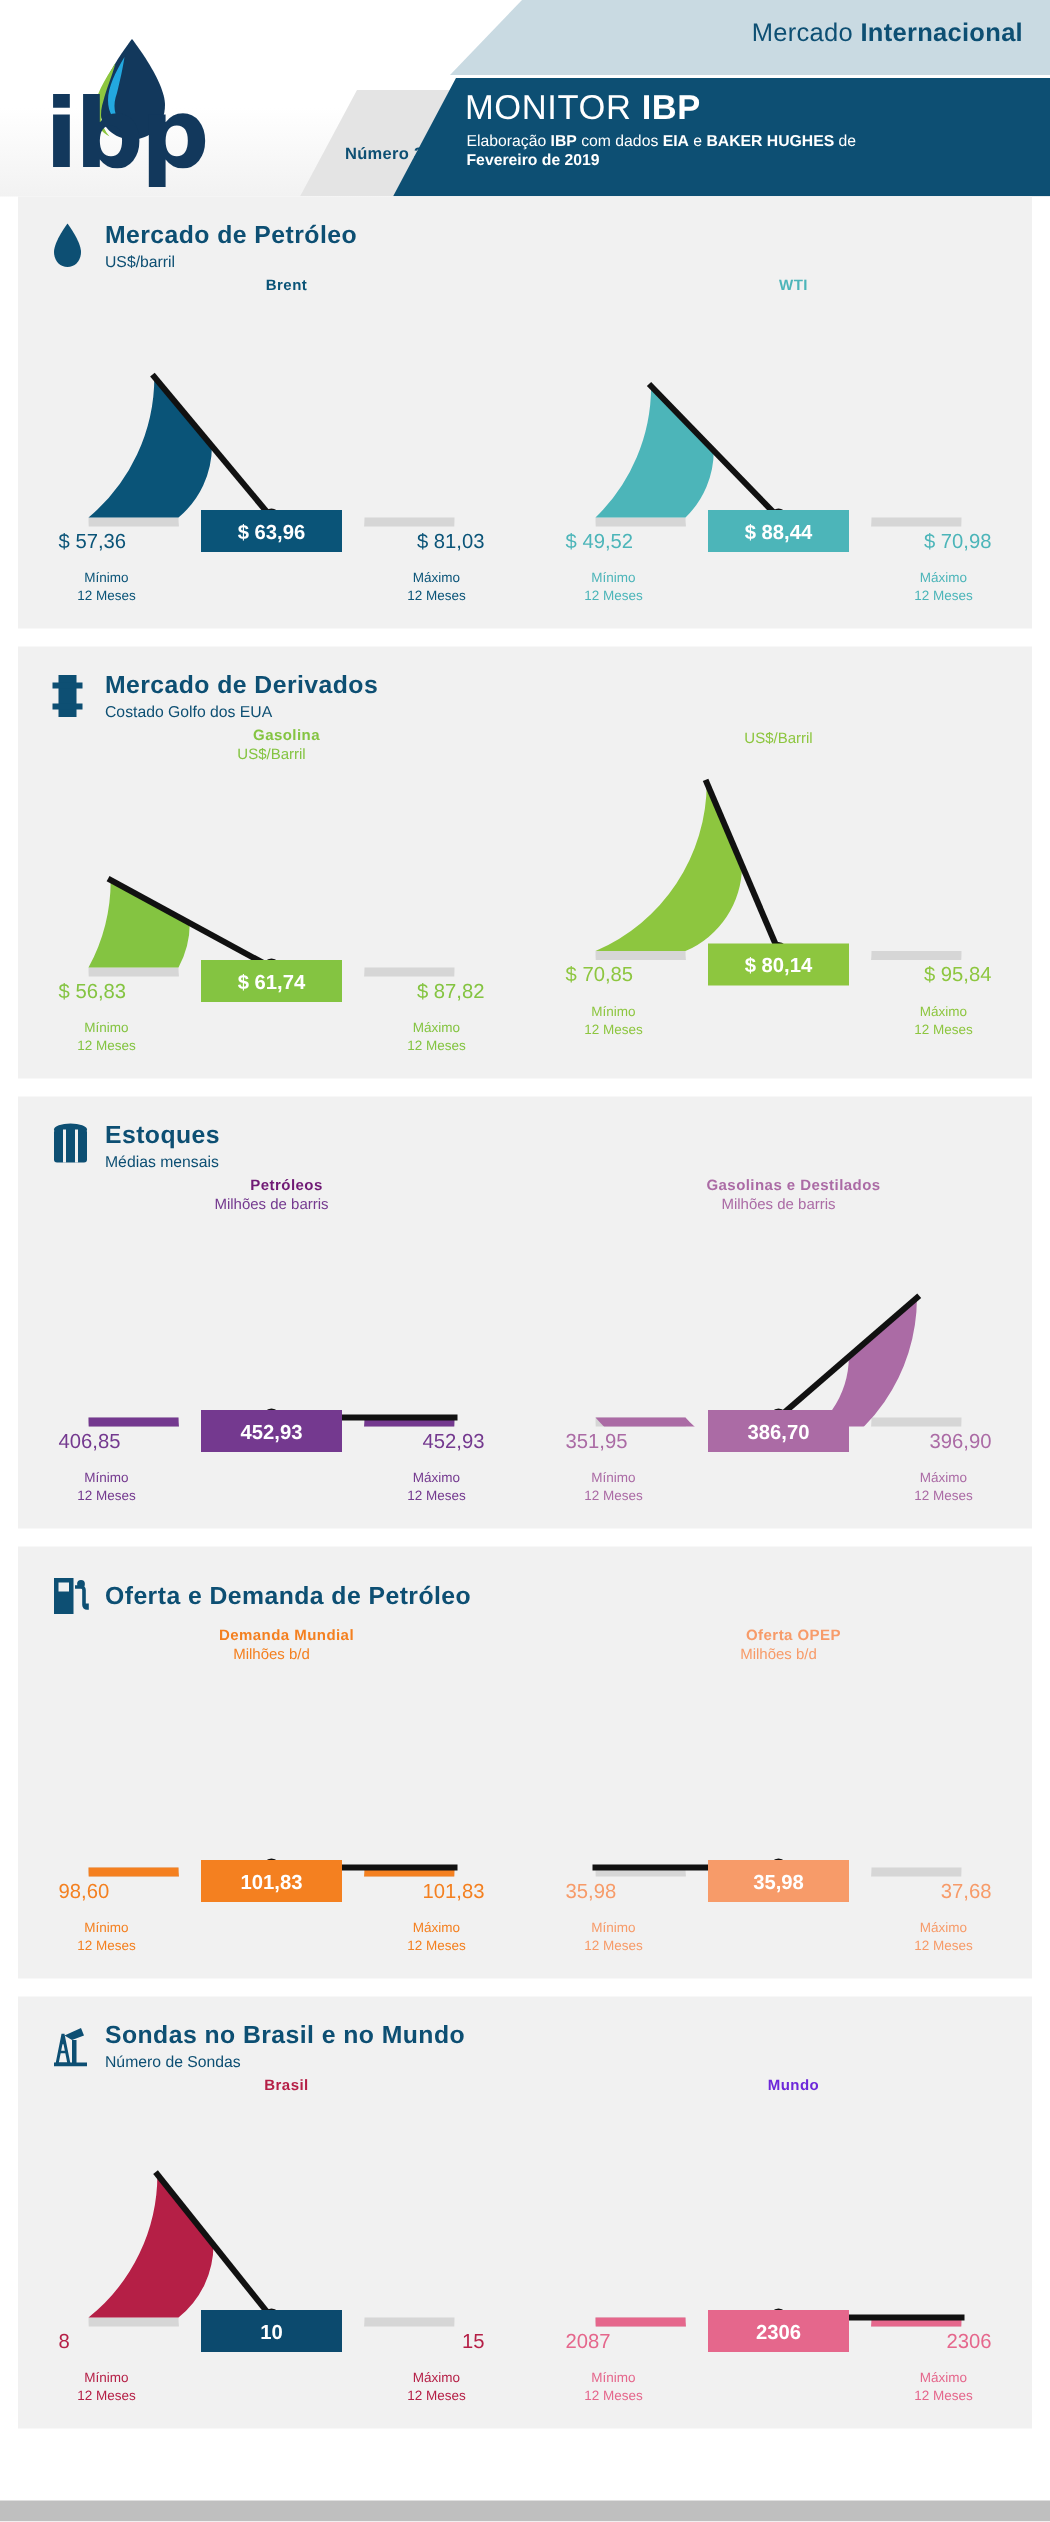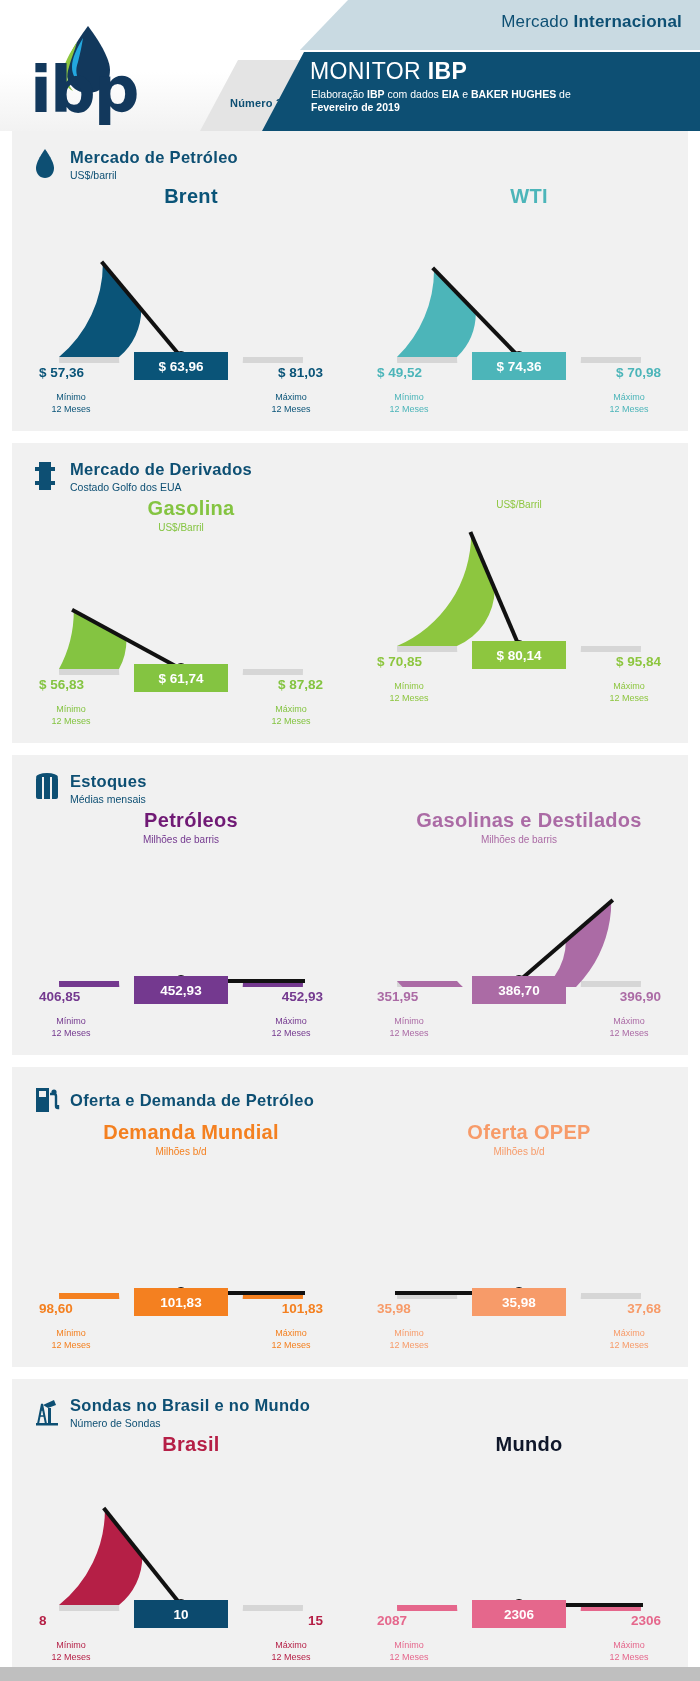--- a/index.html
+++ b/index.html
@@ -81,29 +81,29 @@
   }
   .panel-head { display: flex; align-items: center; padding-left: 22px; height: 40px; }
   .panel-icon { width: 26px; height: 34px; margin-right: 10px; position: relative; flex: none; }
   .panel-titles { line-height: 1.05; }
   .panel-title { font-size: 16.5px; font-weight: bold; color: #0d4f73; letter-spacing: .3px; }
   .panel-sub { font-size: 10.5px; color: #0d4f73; margin-top: 3px; }
 
   .gauges { display: flex; }
   .gcell { width: 338px; position: relative; }
 
-  .gname { text-align: center; font-size: 20px; font-weight: bold; letter-spacing: .3px; padding-left: 20px; }
+  .gname { text-align: center; font-size: 10px; font-weight: bold; letter-spacing: .3px; padding-left: 20px; }
   .gunit { text-align: center; font-size: 10px; margin-top: 2px; }
 
   .gauge { position: relative; width: 260px; height: 132px; margin: 10px auto 0 auto; }
   .gauge svg { display: block; }
 
   .vrow { position: relative; width: 300px; height: 26px; margin: 0 auto; }
   .vmin, .vmax {
-    position: absolute; top: 2px; font-size: 13.5px; font-weight: bold;
+    position: absolute; top: 2px; font-size: 13.5px; font-weight: normal;
     white-space: nowrap;
   }
   .vmin { left: 8px; }
   .vmax { right: 8px; }
   .vcur {
     position: absolute; left: 50%; transform: translateX(-50%);
     top: -11px;
     min-width: 94px; text-align: center;
     padding: 7px 8px 6px 8px;
     font-size: 13.5px; font-weight: bold; color: #ffffff; white-space: nowrap;
@@ -188,21 +188,21 @@
             <svg width="260" height="132" viewBox="0 0 260 132">
               <path d="M8.00 126.00 A122 122 0 0 0 252.00 126.00 L192.00 126.00 A62 62 0 0 1 68.00 126.00 Z" fill="#d6d6d6"></path>
               <path d="M8.00 126.00 A122 122 0 0 0 45.07 38.42 L86.84 81.49 A62 62 0 0 1 68.00 126.00 Z" fill="#4cb5b9"></path>
               <line x1="130" y1="126" x2="43.68" y2="36.98" stroke="#111111" stroke-width="4" stroke-linecap="butt"></line>
               <circle cx="130" cy="126" r="6" fill="#111111"></circle>
             </svg>
           </div>
           <div class="vrow">
             <div class="vmin" style="color: rgb(76, 181, 185);">$ 49,52</div>
             <div class="vmax" style="color: rgb(76, 181, 185);">$ 70,98</div>
-            <div class="vcur" style="background: rgb(76, 181, 185);">$ 74,36</div>
+            <div class="vcur" style="background: rgb(76, 181, 185);">$ 88,44</div>
           </div>
           <div class="lrow">
             <div class="lmin" style="color: rgb(76, 181, 185);">Mínimo
 12 Meses</div>
             <div class="lmax" style="color: rgb(76, 181, 185);">Máximo
 12 Meses</div>
           </div>
         </div>
       </div>
     </div>
@@ -420,21 +420,21 @@
             <div class="vcur" style="background: #0c4a6e;">10</div>
           </div>
           <div class="lrow">
             <div class="lmin" style="color: rgb(181, 31, 70);">Mínimo
 12 Meses</div>
             <div class="lmax" style="color: rgb(181, 31, 70);">Máximo
 12 Meses</div>
           </div>
         </div>
         <div class="gcell">
-          <div class="gname" style="color: #0f172a;">Mundo</div>
+          <div class="gname" style="color: #6d28d9;">Mundo</div>
           <div class="gunit" style="color: rgb(229, 103, 140); visibility: hidden;">&nbsp;</div>
           <div class="gauge">
             <svg width="260" height="132" viewBox="0 0 260 132">
               <path d="M8.00 126.00 A122 122 0 0 0 252.00 126.00 L192.00 126.00 A62 62 0 0 1 68.00 126.00 Z" fill="#d6d6d6"></path>
               <path d="M8.00 126.00 A122 122 0 0 0 252.00 126.00 L192.00 126.00 A62 62 0 0 1 68.00 126.00 Z" fill="#e5678c"></path>
               <line x1="130" y1="126" x2="254.00" y2="126.00" stroke="#111111" stroke-width="4" stroke-linecap="butt"></line>
               <circle cx="130" cy="126" r="6" fill="#111111"></circle>
             </svg>
           </div>
           <div class="vrow">

